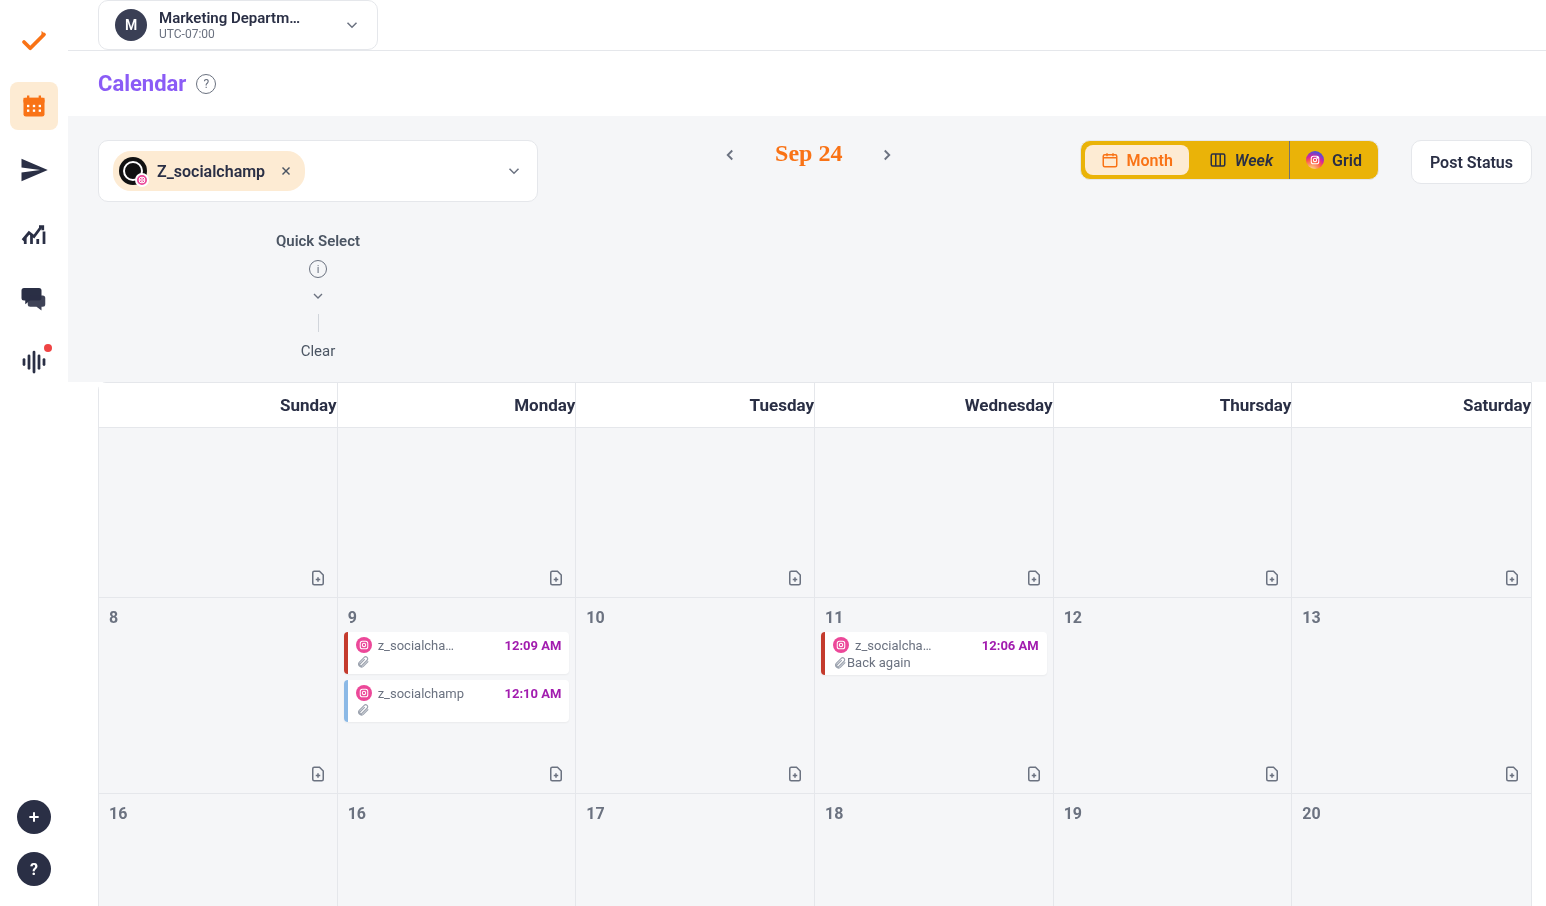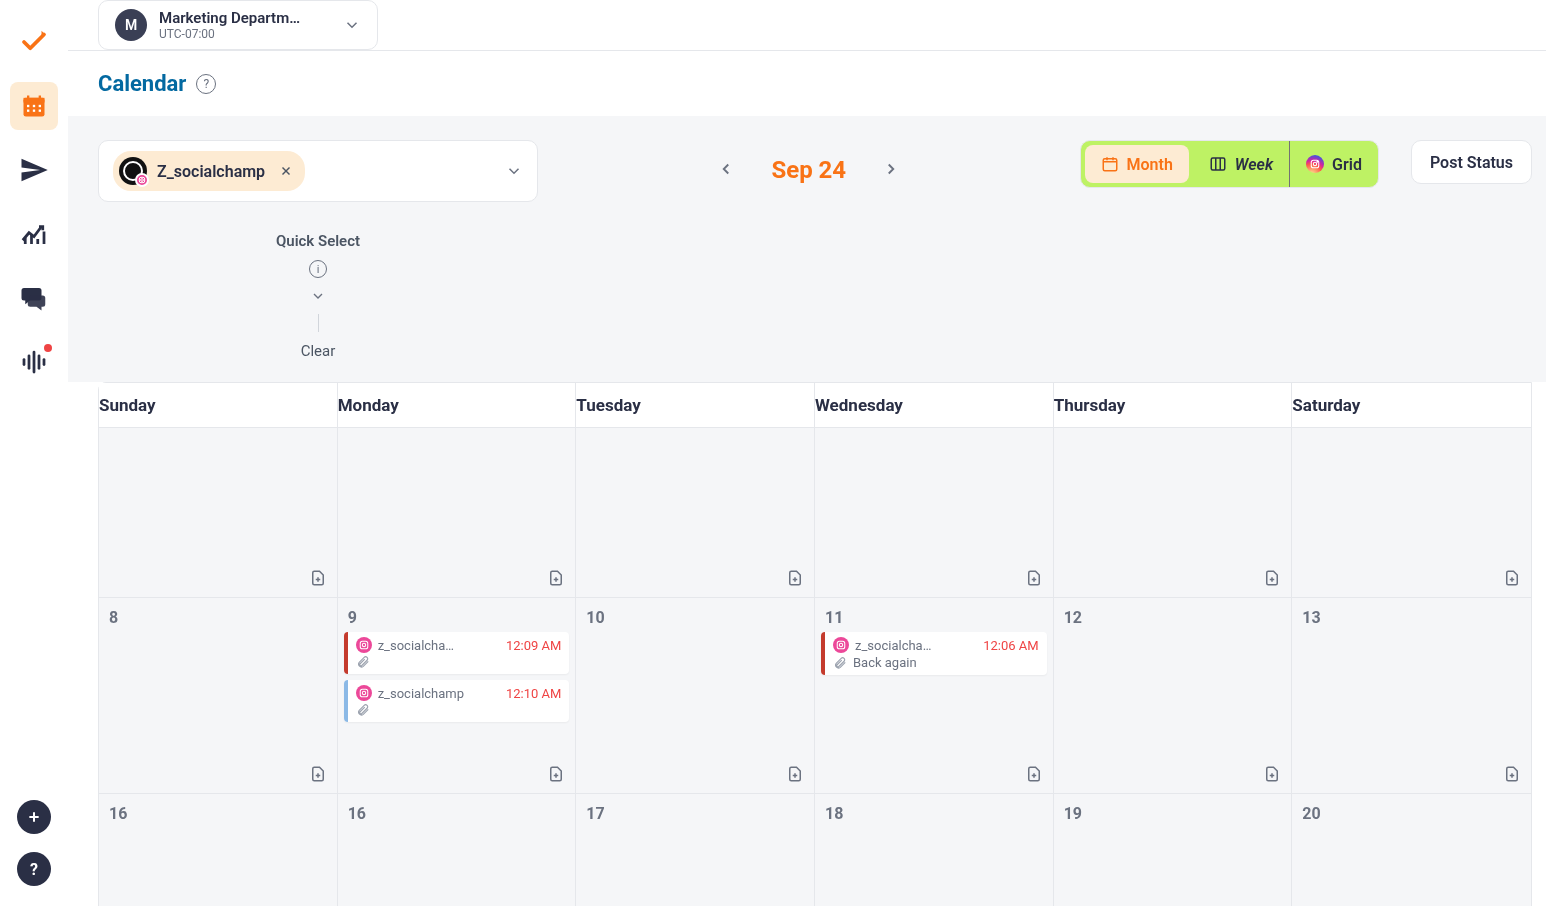--- a/index.html
+++ b/index.html
@@ -75,21 +75,21 @@
   }
   .workspace-text { flex:1; min-width:0; }
   .workspace-title { font-weight:600; font-size:15px; white-space:nowrap; overflow:hidden; text-overflow:ellipsis; }
   .workspace-sub { font-size:12px; color:#6b7280; }
   .chev { color:#6b7280; }
 
   .page-title-row {
     display:flex; align-items:center; gap:10px;
     padding: 20px 30px 20px 30px;
   }
-  .page-title { font-size:22px; font-weight:700; color:#0369a1; }
+  .page-title { font-size:22px; font-weight:700; color:#8b5cf6; }
   .help-circle {
     width:20px;height:20px;border-radius:50%;border:1.5px solid #6b7280;
     display:flex;align-items:center;justify-content:center;font-size:12px;color:#6b7280;cursor:pointer;
   }
 
   
   .toolbar {
     display:flex; align-items:flex-start; gap:20px;
     padding: 0 14px 0 30px;
     background:#f5f6f8;
@@ -121,31 +121,32 @@
     display:flex;align-items:center;justify-content:center;
   }
   .chip-x { color:#4b5563; cursor:pointer; margin-left:4px; }
   .account-chev { margin-left:auto; color:#6b7280; cursor:pointer; }
   .quick-row { display:flex; align-items:center; gap:10px; font-size:15px; color:#4b5563; margin-top:30px; justify-content:flex-end;flex-direction:column; }
   .quick-label { font-weight:600; }
   .divider { width:1px; height:18px; background:#d1d5db; }
   .clear-btn { cursor:pointer; }
 
   .month-nav {
-    flex:1; display:flex; align-items:flex-end; justify-content:center; gap:30px;
+    flex:1; display:flex; align-items:flex-start; justify-content:center; gap:30px;
     height:44px;
+    font-family:Liberation Serif, serif;
   }
   .nav-arrow { color:#6b7280; cursor:pointer; font-size:18px; padding:6px; }
   .month-label { font-size:24px; font-weight:700; color:#f97316; }
 
   .view-toggle {
     display:flex; align-items:center;
     border:1px solid #e5e7eb; border-radius:10px;
-    overflow:hidden; background:#bef264;
-    height:48px;
+    overflow:hidden; background:#eab308;
+    height:40px;
   }
   .view-btn {
     display:flex; align-items:center; gap:8px;
     padding:0 16px; height:100%;
     cursor:pointer;
     font-weight:600; color:#2a2f45;
     border-left:1px solid #737373;
   }
   .view-btn:first-child { border-left:none; }
   .view-btn.active { background:#fdebd3; color:#f97316; border-radius:8px; margin:4px; height:calc(100% - 8px); border-left:none;}
@@ -161,21 +162,21 @@
   }
 
   
   .calendar-wrap { padding:0 14px 0 30px; }
   .calendar { border:1px solid #e5e7eb; border-radius:8px 0 0 0; }
   .day-header {
     display:grid; grid-template-columns: repeat(6, 1fr);
     background:#fff;
   }
   .day-header > div {
-    text-align:left; padding:12px 0;
+    text-align:right; padding:12px 0;
     font-weight:700; font-size:17px;
     color:#2a2f45;
     border-right:1px solid #e5e7eb;
     border-bottom:1px solid #e5e7eb;
   }
   .day-header > div:last-child { border-right:none; }
   .week-row {
     display:grid; grid-template-columns: repeat(6, 1fr);
     background:#f5f6f8;
   }
@@ -207,22 +208,22 @@
   .event-bar { width:4px; align-self:stretch; }
   .bar-red { background:#c43b2d; }
   .bar-blue { background:#8bb9e6; }
   .event-body { flex:1; padding:5px 8px; }
   .event-top { display:flex; align-items:center; gap:6px; }
   .event-ig {
     width:16px;height:16px;border-radius:50%;background:#ec4899;
     display:flex;align-items:center;justify-content:center;flex-shrink:0;
   }
   .event-account { font-size:13px; color:#6b7280; flex:1; white-space:nowrap; overflow:hidden; text-overflow:ellipsis; }
-  .event-time { font-size:13px; color:#ef4444; font-weight:400; }
-  .event-sub { display:flex; align-items:center; gap:6px; margin-top:2px; }
+  .event-time { font-size:13px; color:#a21caf; font-weight:700; }
+  .event-sub { display:flex; align-items:center; margin-top:2px; }
   .clip-icon { color:#9ca3af; font-size:13px; }
   .event-caption { font-size:13px; color:#6b7280; }
 
   svg { display:block; }
 </style>
 </head>
 <body>
 
 <div class="app">
 

